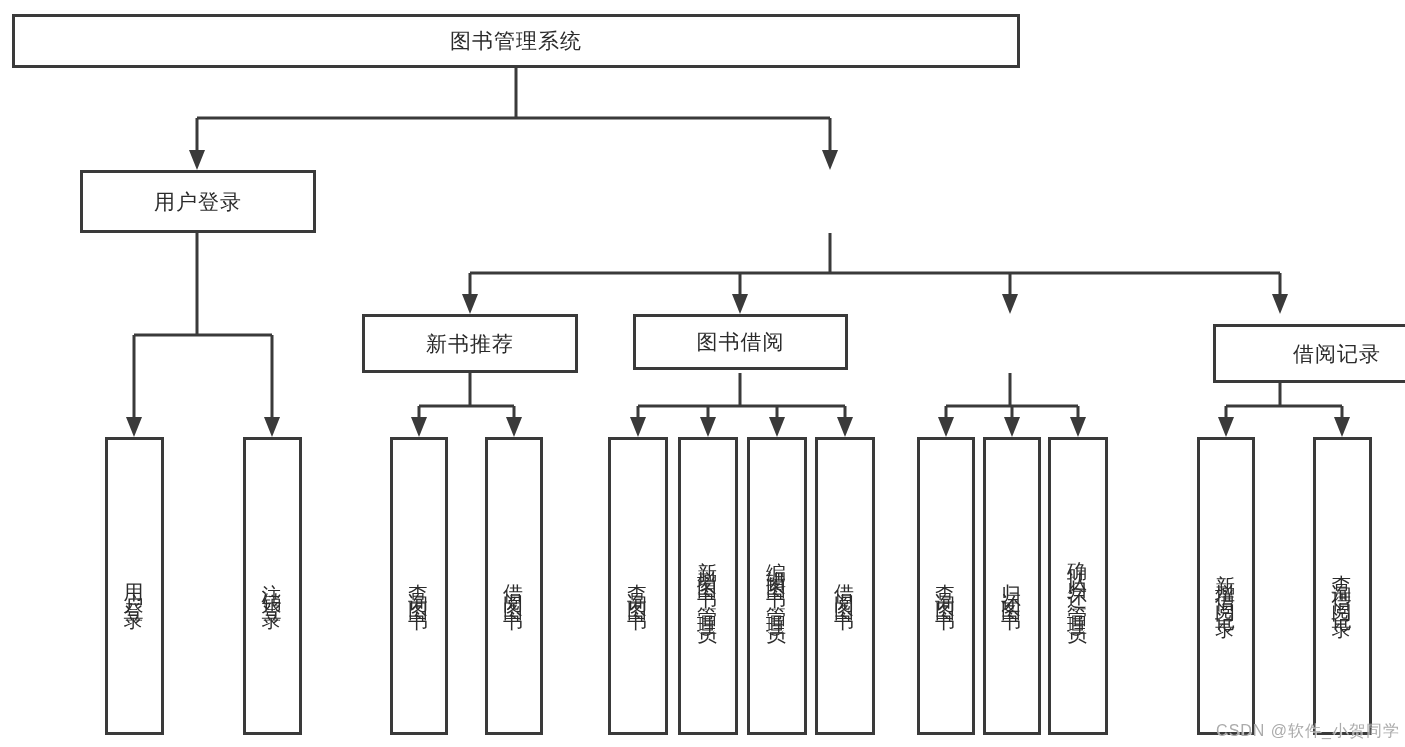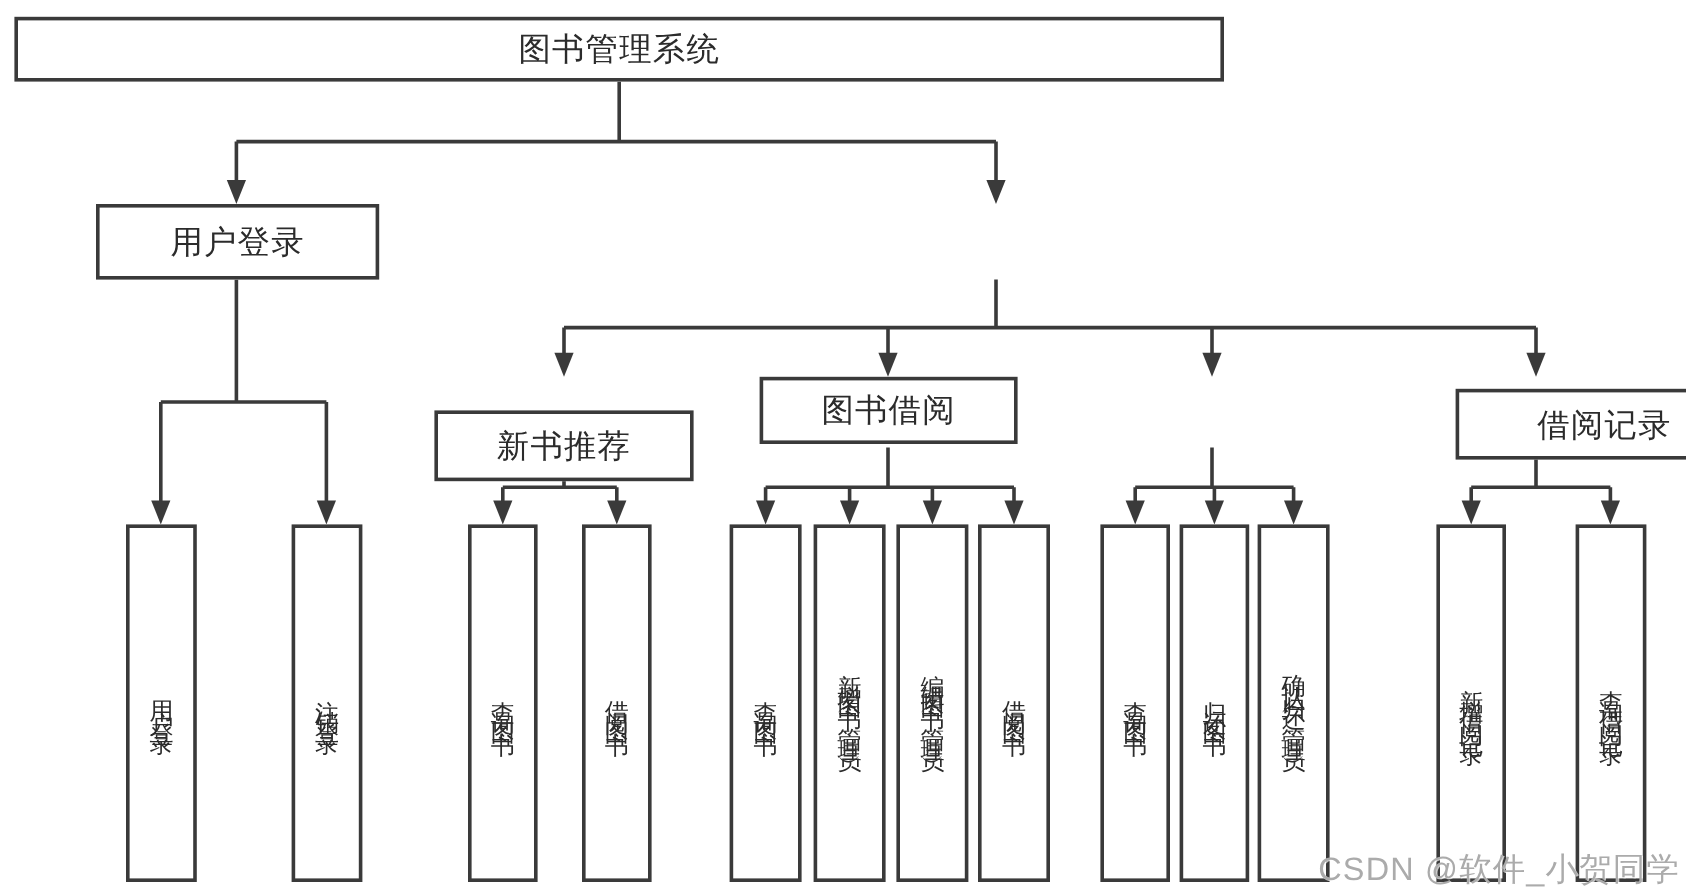--- a/index.html
+++ b/index.html
@@ -23,38 +23,38 @@
     pointer-events: none;
   }
   .node {
     position: absolute;
     box-sizing: border-box;
     border: 3px solid #3a3a3a;
     background: #ffffff;
     display: flex;
     align-items: center;
     justify-content: center;
-    font-size: 27px;
+    font-size: 21px;
     letter-spacing: 1px;
     color: #2b2b2b;
     white-space: nowrap;
     z-index: 2;
   }
   .leaf {
     writing-mode: vertical-rl;
     text-orientation: mixed;
     letter-spacing: 9px;
     white-space: normal;
     font-size: 20px;
   }
   
   .n-root  { left: 12px;   top: 14px;  width: 1008px; height: 54px; }
   .n-login { left: 80px;   top: 170px; width: 236px;  height: 63px; }
   .n-mgmt  { left: 712px;  top: 170px; width: 235px;  height: 63px; }
-  .n-rec   { left: 362px;  top: 314px; width: 216px;  height: 59px; margin-top: 28px; }
+  .n-rec   { left: 362px;  top: 314px; width: 216px;  height: 59px; }
   .n-bor   { left: 633px;  top: 314px; width: 215px;  height: 56px; }
   .n-cur   { left: 903px;  top: 314px; width: 215px;  height: 59px; }
   .n-hist  { left: 1173px; top: 324px; width: 248px;  height: 59px; margin-left: 40px; }
   
   .leaf { top: 437px; height: 298px; }
   .l-a { left: 105px;  width: 59px; }
   .l-b { left: 243px;  width: 59px; }
   .l-c { left: 390px;  width: 58px; }
   .l-d { left: 485px;  width: 58px; }
   .l-e { left: 608px;  width: 60px; }
@@ -63,21 +63,21 @@
   .l-h { left: 815px;  width: 60px; }
   .l-i { left: 917px;  width: 58px; }
   .l-j { left: 983px;  width: 58px; }
   .l-k { left: 1048px; width: 60px; }
   .l-l { left: 1197px; width: 58px; }
   .l-m { left: 1313px; width: 59px; }
   #watermark {
     position: absolute;
     right: 5px;
     bottom: 5px;
-    font-size: 27px;
+    font-size: 16px;
     color: #ababab;
     letter-spacing: 1px;
     z-index: 5;
     text-shadow: 1px 1px 0 rgba(255,255,255,0.7);
   }
 </style>
 </head>
 <body>
 
 <div id="canvas">

